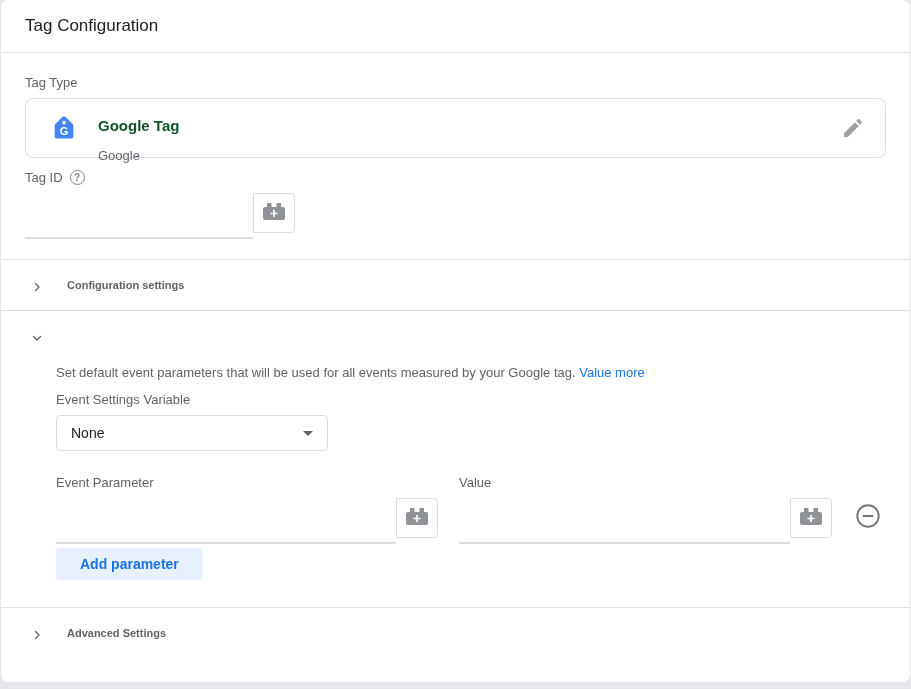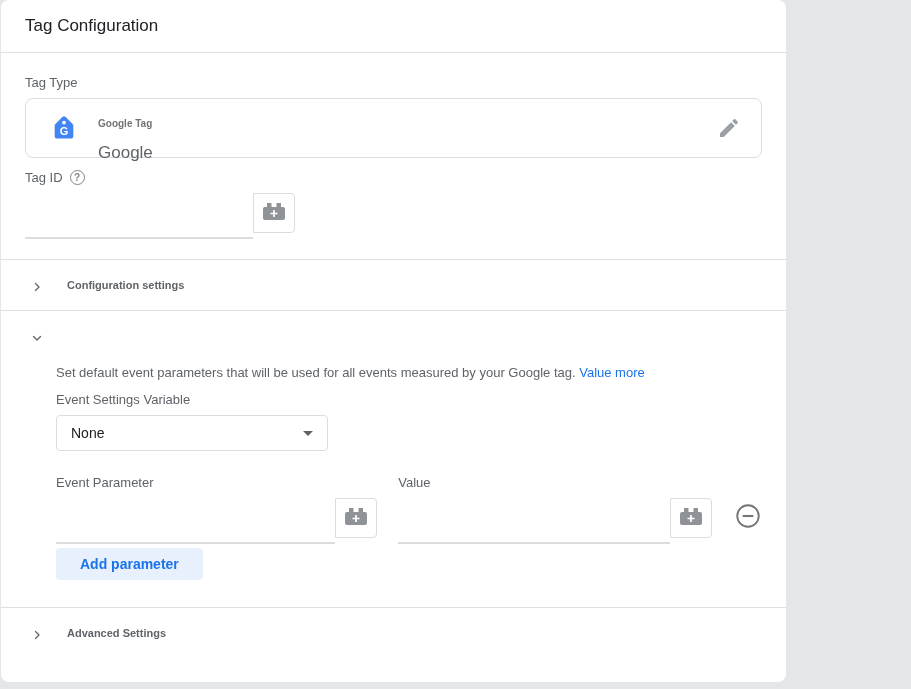--- a/index.html
+++ b/index.html
@@ -4,21 +4,21 @@
 <style>
   * { margin: 0; padding: 0; box-sizing: border-box; }
   html, body {
     width: 911px; height: 689px;
     font-family: "Liberation Sans", "DejaVu Sans", sans-serif;
     background: #e4e6e9;
     overflow: hidden;
   }
   .card {
     position: absolute;
-    left: 1px; top: 0; width: 785px; height: 682px;
+    left: 1px; top: 0; width: 909px; height: 682px;
     background: #ffffff;
     border-radius: 8px;
     overflow: hidden;
   }
   .card-header {
     height: 53px;
     display: flex; align-items: center;
     padding: 0 24px;
     border-bottom: 1px solid #e0e0e0;
   }
@@ -34,22 +34,22 @@
   .tagtype-card {
     margin-top: 8px;
     height: 60px;
     border: 1px solid #dadce0; border-radius: 8px;
     display: flex; align-items: center;
     padding: 0 20px 0 24px;
     cursor: pointer;
   }
   .tagtype-icon { width: 28px; height: 28px; flex: 0 0 auto; }
   .tagtype-text { margin-left: 20px; flex: 1; }
-  .tagtype-name { font-size: 10px; font-weight: 600; color: #737373; margin-top: 24px; }
-  .tagtype-vendor { font-size: 17px; color: #5f6368; margin-top: 14px; }
+  .tagtype-name { font-size: 15px; font-weight: 600; color: #14532d; margin-top: 24px; }
+  .tagtype-vendor { font-size: 13px; color: #5f6368; margin-top: 14px; }
   .pencil-btn { width: 24px; height: 24px; cursor: pointer; }
   
   .input-group { display: flex; margin-top: 8px; height: 40px; }
   .gtm-input {
     border: 1px solid #dadce0; border-right: none;
     border-radius: 4px 0 0 4px;
     padding: 0 14px;
     font-size: 14px; color: #202124;
     font-family: "Liberation Sans", "DejaVu Sans", sans-serif;
     outline: none; flex: 1; min-width: 0;

